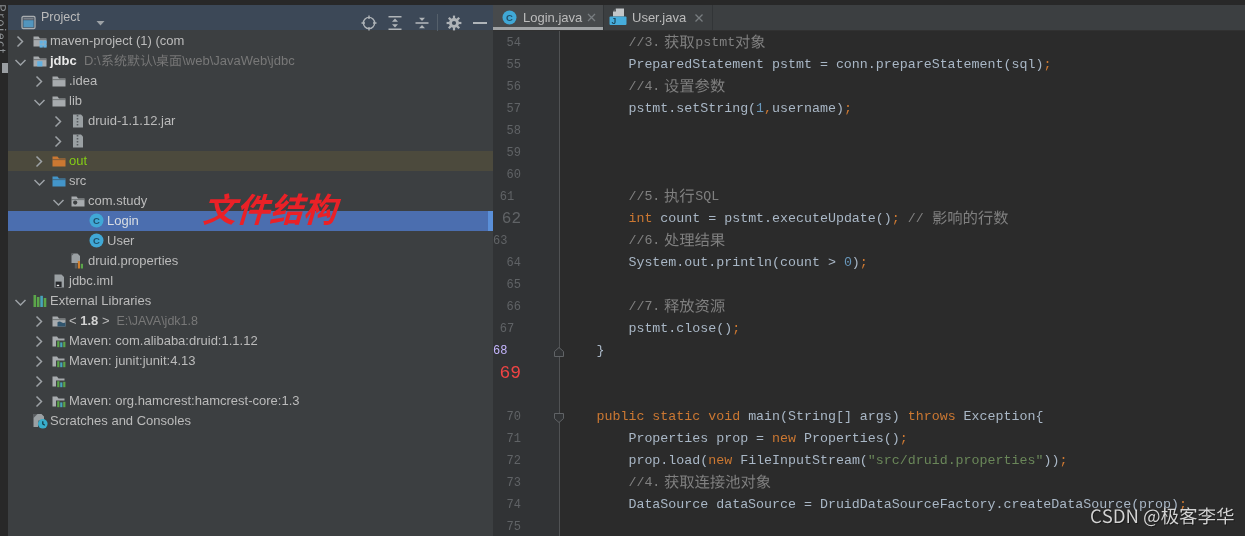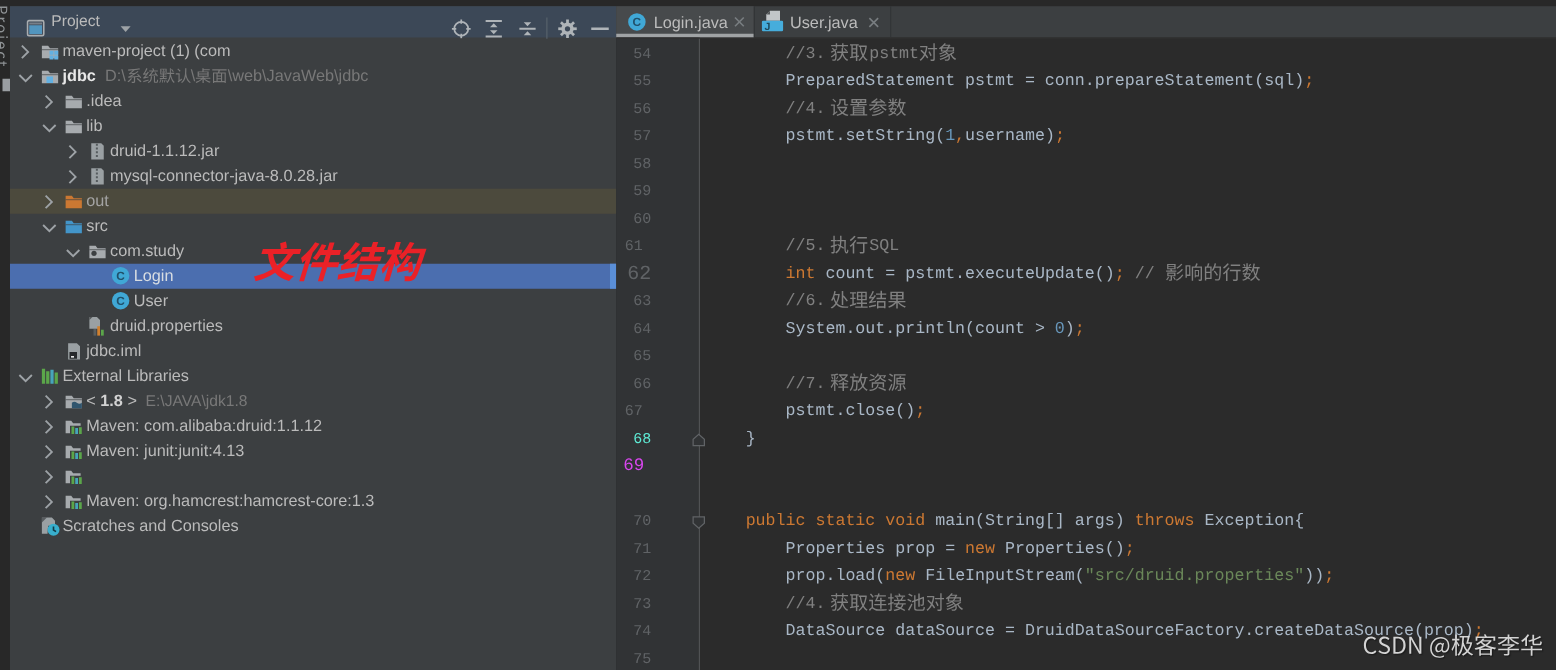--- a/index.html
+++ b/index.html
@@ -111,30 +111,29 @@
         <path fill="#565B5E" d="M6.7 2 h1.6 v1.6 h-1.6 z M6.7 5 h1.6 v1.6 h-1.6 z M6.7 8 h1.6 v1.6 h-1.6 z M6.7 11 h1.6 v1.6 h-1.6 z"></path>
       </svg>
       <div style="position:absolute;left:80px;top:111px;height:20px;line-height:20px;white-space:pre"><span style="color:#BBBBBB">druid-1.1.12.jar</span></div>
       <svg style="position:absolute;left:43px;top:134px;" width="14" height="15" viewBox="0 0 14 15">
         <path fill="none" stroke="#9DA2A6" stroke-width="1.5" d="M4.5 2.5 L9.5 7.5 L4.5 12.5"></path>
       </svg>
       <svg style="position:absolute;left:62px;top:133px;" width="16" height="16" viewBox="0 0 16 16">
         <path fill="#9AA0A3" d="M3 1.5 h8 l2 2 v11 h-10 z"></path>
         <path fill="#565B5E" d="M6.7 2 h1.6 v1.6 h-1.6 z M6.7 5 h1.6 v1.6 h-1.6 z M6.7 8 h1.6 v1.6 h-1.6 z M6.7 11 h1.6 v1.6 h-1.6 z"></path>
       </svg>
-      <div style="position:absolute;left:80px;top:131px;height:20px;line-height:20px;white-space:pre"><span style="color:#BBBBBB">mysql-connector-java-8.0.28.jar</span></div>
       <div style="position:absolute;left:0;top:151px;width:485px;height:20px;background:#4C4A3D"></div>
       <svg style="position:absolute;left:24px;top:154px;" width="14" height="15" viewBox="0 0 14 15">
         <path fill="none" stroke="#9DA2A6" stroke-width="1.5" d="M4.5 2.5 L9.5 7.5 L4.5 12.5"></path>
       </svg>
       <svg style="position:absolute;left:43px;top:153px;" width="16" height="16" viewBox="0 0 16 16">
         <path fill="#CB7832" d="M1.5 3.5 h5 l1.5 2 h6.5 v8 h-13 z"></path>
         <path fill="#3C3F41" d="M1.5 6.2 h13 v0.9 h-13 z" opacity="0.55"></path>
       </svg>
-      <div style="position:absolute;left:61px;top:151px;height:20px;line-height:20px;white-space:pre"><span style="color:#a3a3a3">out</span></div>
+      <div style="position:absolute;left:61px;top:151px;height:20px;line-height:20px;white-space:pre"><span style="color:#84cc16">out</span></div>
       <svg style="position:absolute;left:24px;top:175px;" width="15" height="15" viewBox="0 0 15 15">
         <path fill="none" stroke="#9DA2A6" stroke-width="1.5" d="M2.5 5 L7.5 10 L12.5 5"></path>
       </svg>
       <svg style="position:absolute;left:43px;top:173px;" width="16" height="16" viewBox="0 0 16 16">
         <path fill="#4395C9" d="M1.5 3.5 h5 l1.5 2 h6.5 v8 h-13 z"></path>
         <path fill="#3C3F41" d="M1.5 6.2 h13 v0.9 h-13 z" opacity="0.55"></path>
       </svg>
       <div style="position:absolute;left:61px;top:171px;height:20px;line-height:20px;white-space:pre"><span style="color:#BBBBBB">src</span></div>
       <svg style="position:absolute;left:43px;top:195px;" width="15" height="15" viewBox="0 0 15 15">
         <path fill="none" stroke="#9DA2A6" stroke-width="1.5" d="M2.5 5 L7.5 10 L12.5 5"></path>
@@ -268,27 +267,27 @@
 <div style="position:absolute;left:493px;top:30px;width:752px;height:1px;background:#313131"></div>
 <div style="position:absolute;left:493px;top:32px;width:28px;height:22px;line-height:22px;text-align:right;color:#606366;font-family:'Liberation Mono',monospace;font-size:12px">54</div>
     <div style="position:absolute;left:493px;top:54px;width:28px;height:22px;line-height:22px;text-align:right;color:#606366;font-family:'Liberation Mono',monospace;font-size:12px">55</div>
     <div style="position:absolute;left:493px;top:76px;width:28px;height:22px;line-height:22px;text-align:right;color:#606366;font-family:'Liberation Mono',monospace;font-size:12px">56</div>
     <div style="position:absolute;left:493px;top:98px;width:28px;height:22px;line-height:22px;text-align:right;color:#606366;font-family:'Liberation Mono',monospace;font-size:12px">57</div>
     <div style="position:absolute;left:493px;top:120px;width:28px;height:22px;line-height:22px;text-align:right;color:#606366;font-family:'Liberation Mono',monospace;font-size:12px">58</div>
     <div style="position:absolute;left:493px;top:142px;width:28px;height:22px;line-height:22px;text-align:right;color:#606366;font-family:'Liberation Mono',monospace;font-size:12px">59</div>
     <div style="position:absolute;left:493px;top:164px;width:28px;height:22px;line-height:22px;text-align:right;color:#606366;font-family:'Liberation Mono',monospace;font-size:12px">60</div>
     <div style="position:absolute;left:493px;top:186px;width:28px;height:22px;line-height:22px;text-align:center;color:#606366;font-family:'Liberation Mono',monospace;font-size:12px">61</div>
     <div style="position:absolute;left:493px;top:208px;width:28px;height:22px;line-height:22px;text-align:right;color:#606366;font-family:'Liberation Mono',monospace;font-size:16px">62</div>
-    <div style="position:absolute;left:493px;top:230px;width:28px;height:22px;line-height:22px;text-align:right;color:#606366;font-family:'Liberation Mono',monospace;font-size:12px">63</div>
+    <div style="position:absolute;left:493px;top:230px;width:28px;height:22px;line-height:22px;color:#606366;font-family:'Liberation Mono',monospace;font-size:12px">63</div>
     <div style="position:absolute;left:493px;top:252px;width:28px;height:22px;line-height:22px;text-align:right;color:#606366;font-family:'Liberation Mono',monospace;font-size:12px">64</div>
     <div style="position:absolute;left:493px;top:274px;width:28px;height:22px;line-height:22px;text-align:right;color:#606366;font-family:'Liberation Mono',monospace;font-size:12px">65</div>
     <div style="position:absolute;left:493px;top:296px;width:28px;height:22px;line-height:22px;text-align:right;color:#606366;font-family:'Liberation Mono',monospace;font-size:12px">66</div>
     <div style="position:absolute;left:493px;top:318px;width:28px;height:22px;line-height:22px;text-align:center;color:#606366;font-family:'Liberation Mono',monospace;font-size:12px">67</div>
-    <div style="position:absolute;left:493px;top:340px;width:28px;height:22px;line-height:22px;text-align:right;color:#5eead4;font-family:'Liberation Mono',monospace;font-size:12px">68</div>
-    <div style="position:absolute;left:493px;top:362px;width:28px;height:22px;line-height:22px;text-align:center;color:#d946ef;font-family:'Liberation Mono',monospace;font-size:14px">69</div>
+    <div style="position:absolute;left:493px;top:340px;width:28px;height:22px;line-height:22px;text-align:left;color:#c4b5fd;font-family:'Liberation Mono',monospace;font-size:12px">68</div>
+    <div style="position:absolute;left:493px;top:362px;width:28px;height:22px;line-height:22px;text-align:right;color:#ef4444;font-family:'Liberation Mono',monospace;font-size:18px">69</div>
     <div style="position:absolute;left:493px;top:406px;width:28px;height:22px;line-height:22px;text-align:right;color:#606366;font-family:'Liberation Mono',monospace;font-size:12px">70</div>
     <div style="position:absolute;left:493px;top:428px;width:28px;height:22px;line-height:22px;text-align:right;color:#606366;font-family:'Liberation Mono',monospace;font-size:12px">71</div>
     <div style="position:absolute;left:493px;top:450px;width:28px;height:22px;line-height:22px;text-align:right;color:#606366;font-family:'Liberation Mono',monospace;font-size:12px">72</div>
     <div style="position:absolute;left:493px;top:472px;width:28px;height:22px;line-height:22px;text-align:right;color:#606366;font-family:'Liberation Mono',monospace;font-size:12px">73</div>
     <div style="position:absolute;left:493px;top:494px;width:28px;height:22px;line-height:22px;text-align:right;color:#606366;font-family:'Liberation Mono',monospace;font-size:12px">74</div>
     <div style="position:absolute;left:493px;top:516px;width:28px;height:22px;line-height:22px;text-align:right;color:#606366;font-family:'Liberation Mono',monospace;font-size:12px">75</div>
 <svg style="position:absolute;left:553px;top:345.5px" width="12" height="12" viewBox="0 0 12 12">
       <path fill="#313335" stroke="#606366" d="M1.5 10.5 V5.5 L6 1.5 L10.5 5.5 V10.5 Z"></path>
     </svg>
     <svg style="position:absolute;left:553px;top:411.5px" width="12" height="12" viewBox="0 0 12 12">

